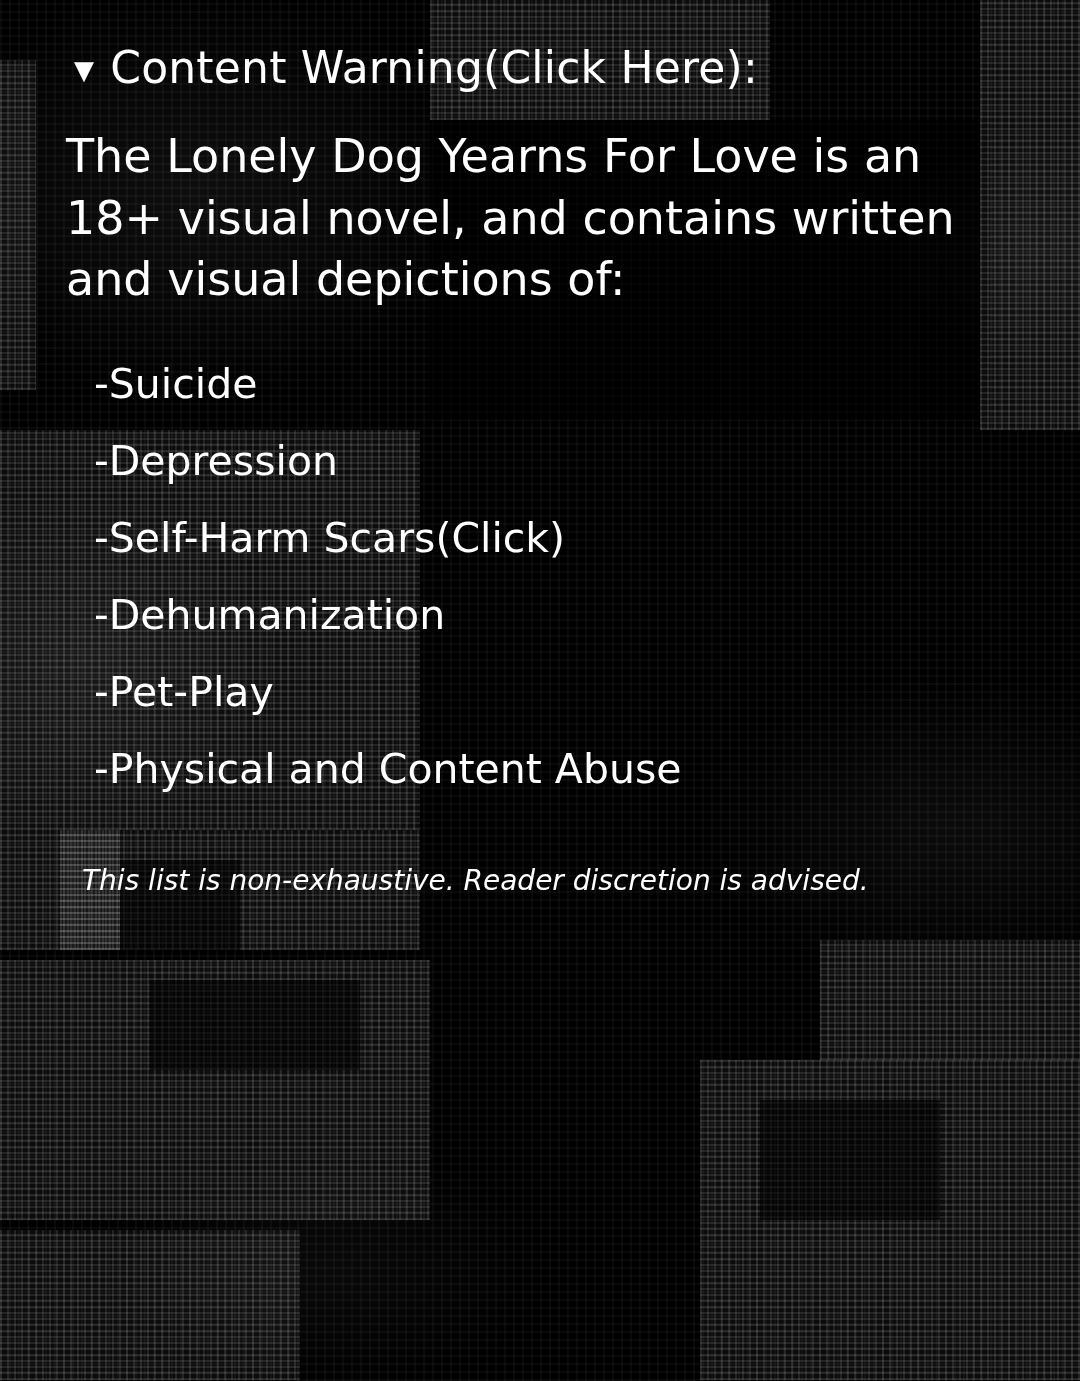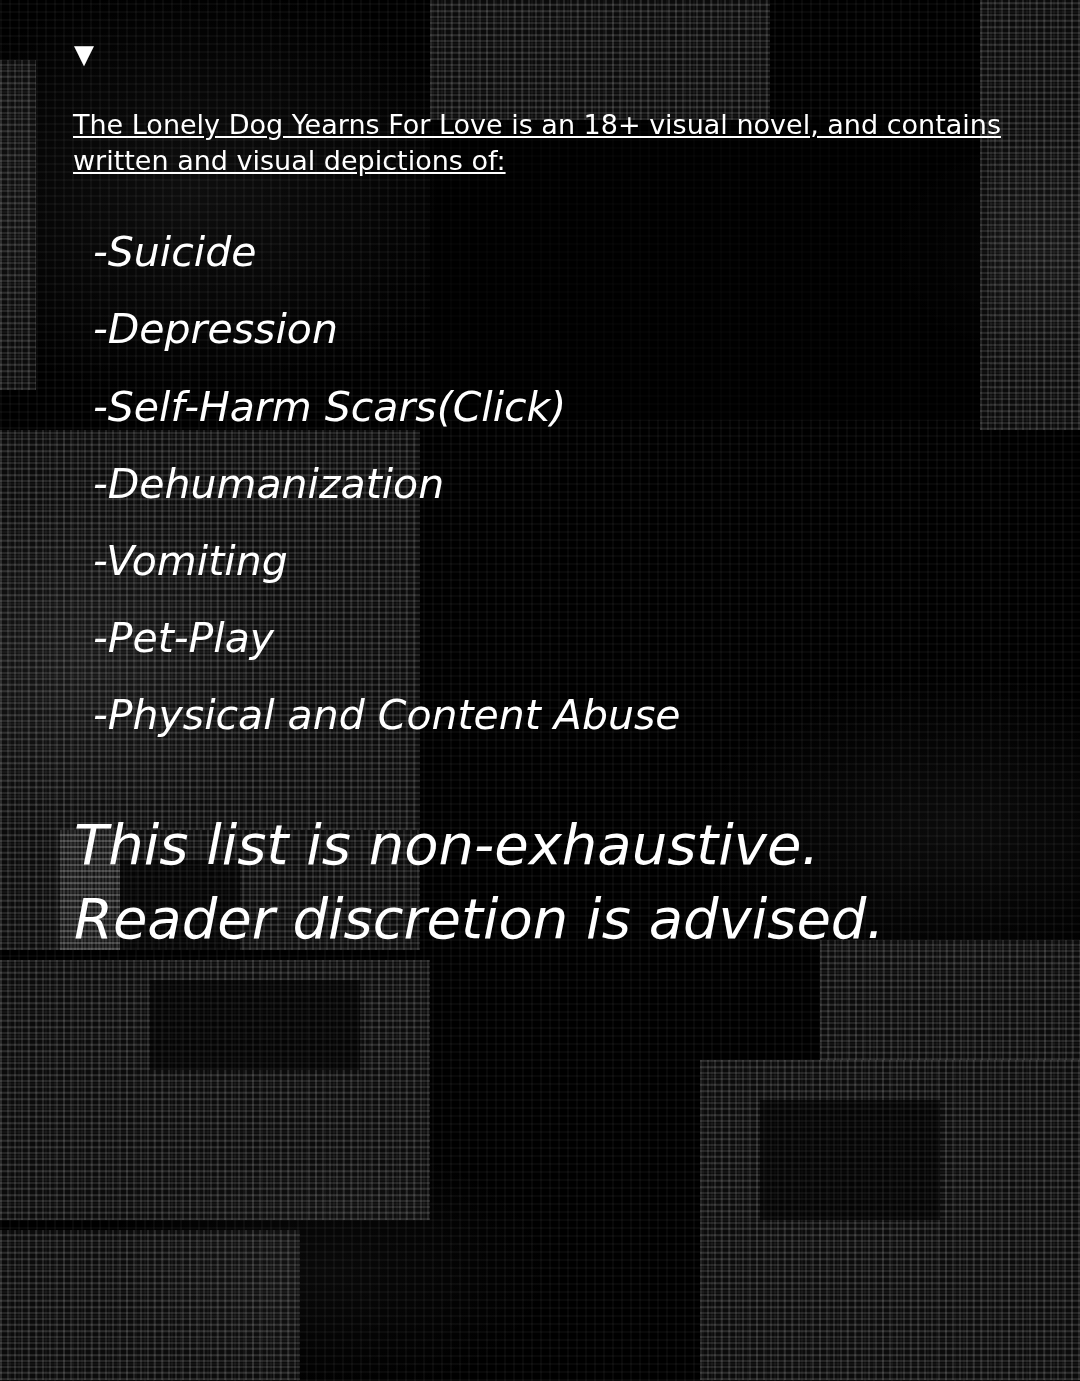--- a/index.html
+++ b/index.html
@@ -65,42 +65,40 @@
     margin: 0 0 34px 8px;
     cursor: pointer;
   }
   #cw-header .tri {
     font-size: 26px;
     transform: translateY(-4px);
     display: inline-block;
   }
 
   #cw-intro {
-    font-size: 27px;
+    font-size: 46px;
     line-height: 1.33;
-    margin: 0 0 36px 7px;
+    margin: 0 0 36px 0;
     max-width: 960px;
-    text-decoration: underline;
   }
 
   #cw-list {
     list-style: none;
-    margin: 0 0 54px 12px;
-    padding: 0 0 0 15px;
-    font-style: italic;
+    margin: 0 0 54px 4px;
+    padding: 0 0 0 24px;
     font-size: 41px;
     line-height: 1.88;
   }
   #cw-list li { white-space: nowrap; }
 
   #cw-footer {
     font-style: italic;
-    font-size: 56px;
+    font-size: 28px;
     line-height: 1.33;
-    margin: 8px;
+    margin: 16px;
     max-width: 960px;
   }
 </style>
 </head>
 <body>
 
 <div id="bg-layer"></div>
 
 <div class="blk dither" style="left:0px;   top:60px;  width:36px;  height:330px;"></div>
 <div class="blk dither" style="left:0px;   top:430px; width:420px; height:400px;"></div>
@@ -114,29 +112,29 @@
 <div class="blk dither" style="left:980px; top:0px;   width:100px; height:430px;"></div>
 <div class="blk dither" style="left:820px; top:940px; width:260px; height:120px;"></div>
 <div class="blk dither" style="left:700px; top:1060px;width:380px; height:320px;"></div>
 <div class="blk dk" style="left:760px; top:1100px;width:180px; height:120px;"></div>
 <div class="blk dither" style="left:0px;   top:1230px;width:300px; height:150px;"></div>
 
 <div id="content">
 
   <div id="cw-header">
     <span class="tri">▼</span>
+    <span>Content Warning(Click Here):</span>
   </div>
 
   <p id="cw-intro">The Lonely Dog Yearns For Love is an 18+ visual novel, and contains written and visual depictions of:</p>
 
   <ul id="cw-list">
     <li>-Suicide</li>
     <li>-Depression</li>
     <li>-Self-Harm Scars(Click)</li>
     <li>-Dehumanization</li>
-    <li>-Vomiting</li>
     <li>-Pet-Play</li>
     <li>-Physical and Content Abuse</li>
   </ul>
 
   <p id="cw-footer">This list is non-exhaustive. Reader discretion is advised.</p>
 
 </div>
 
 </body></html>

